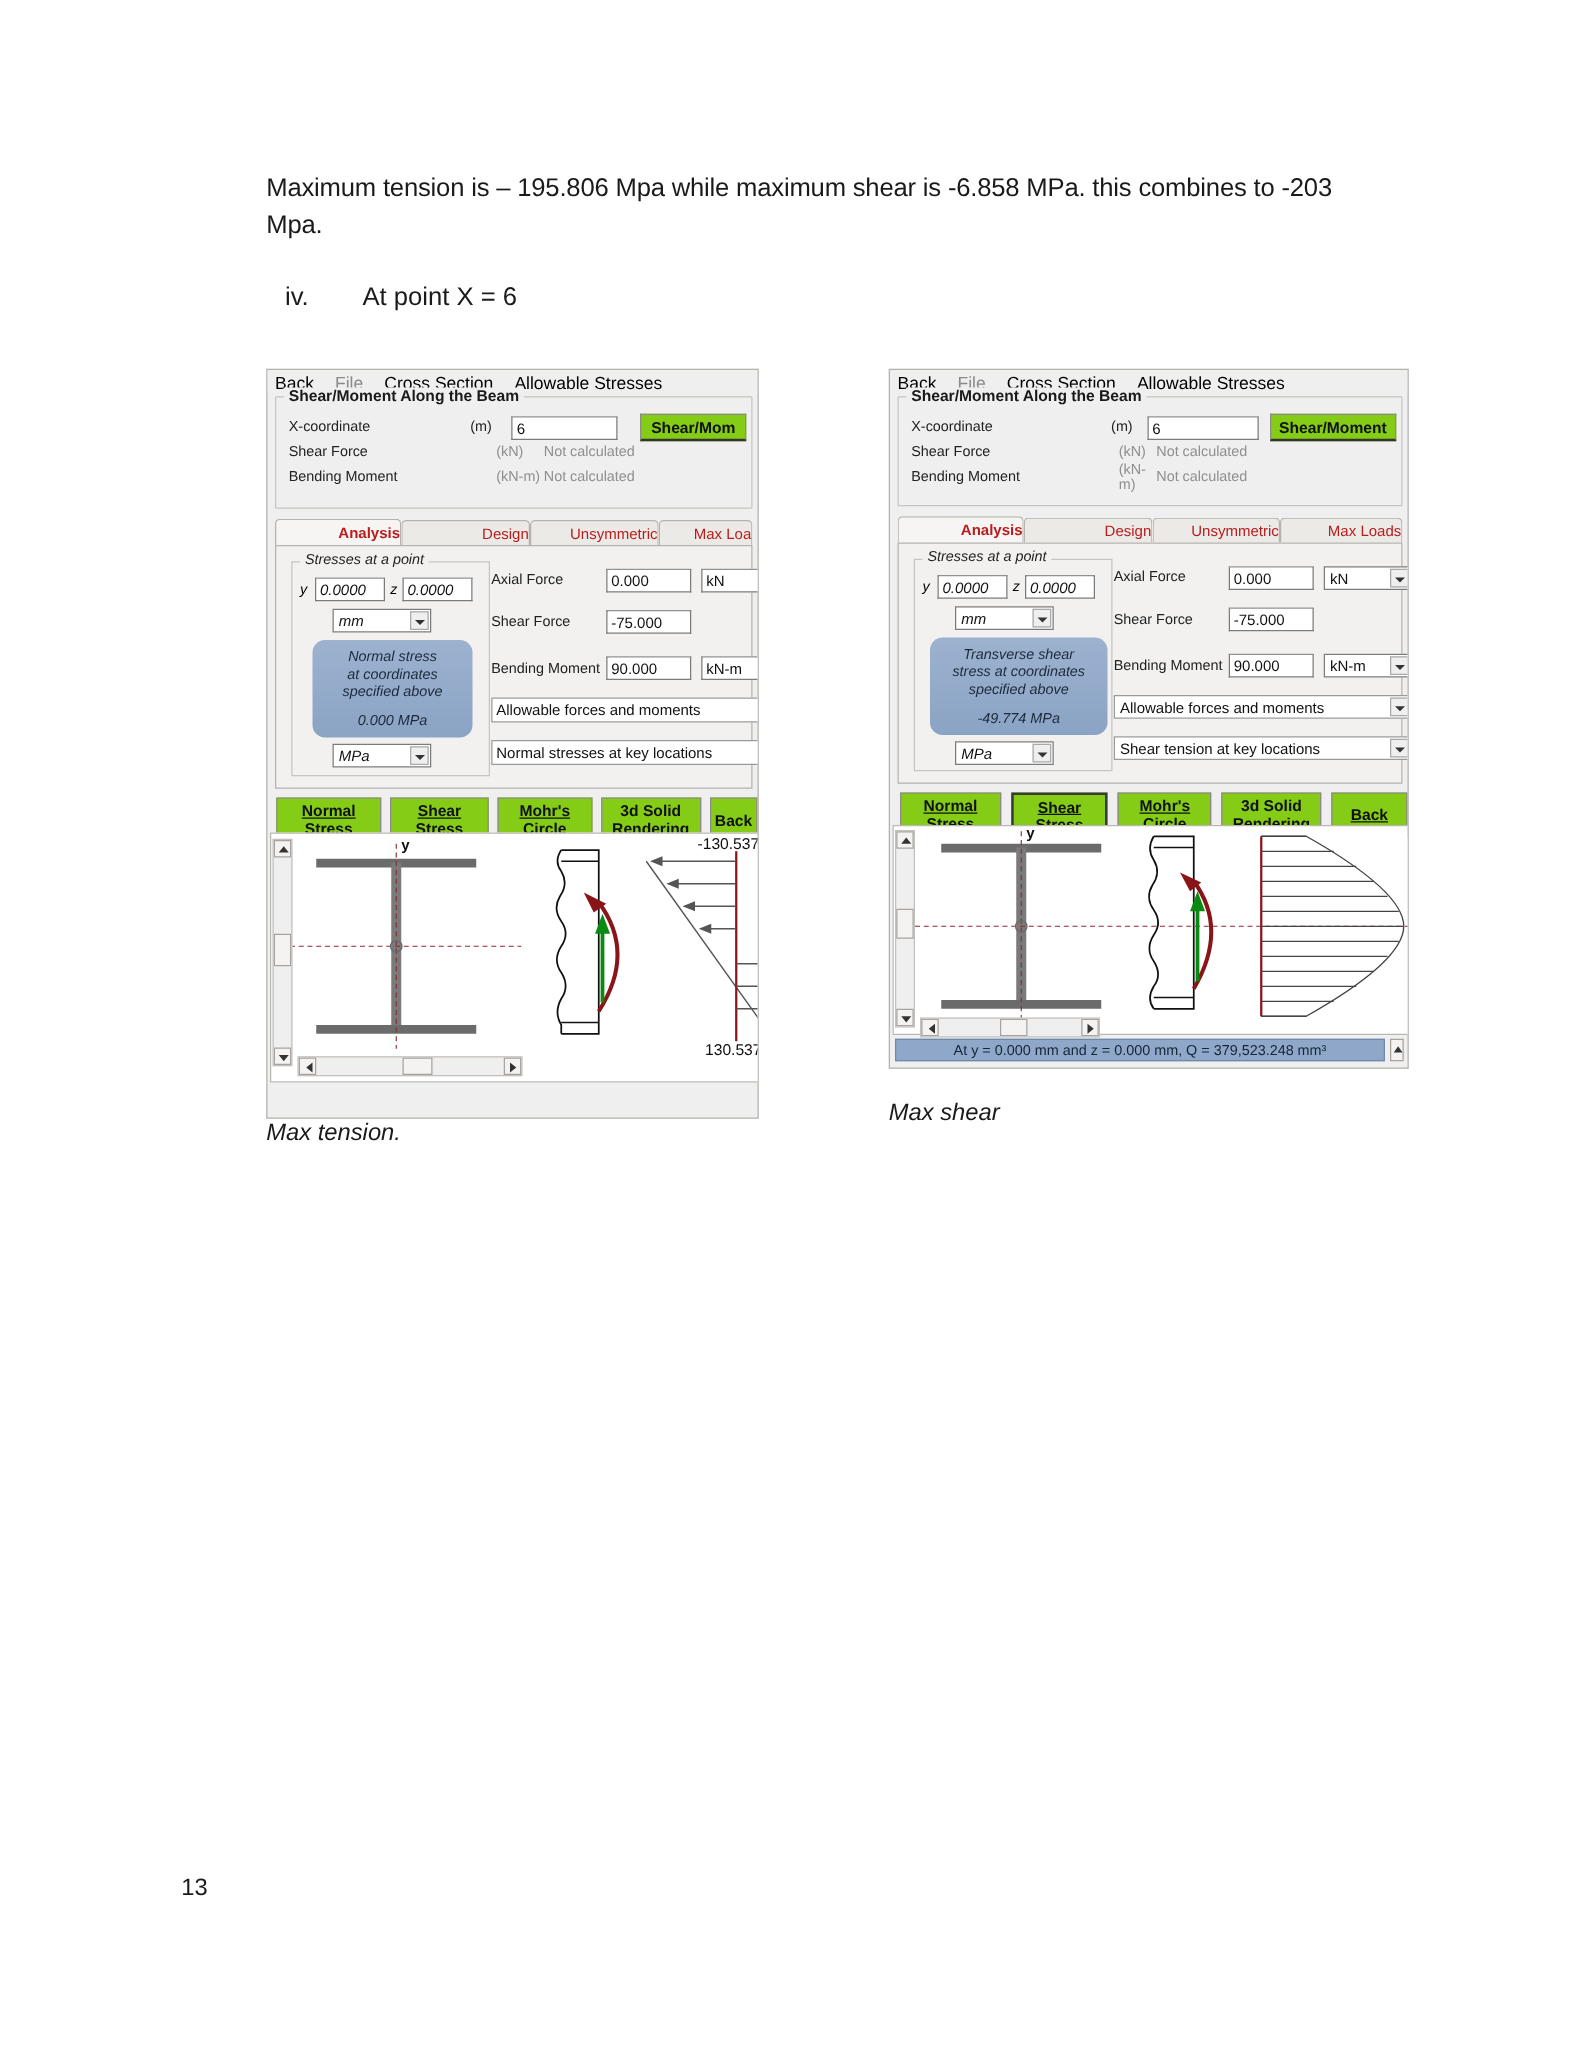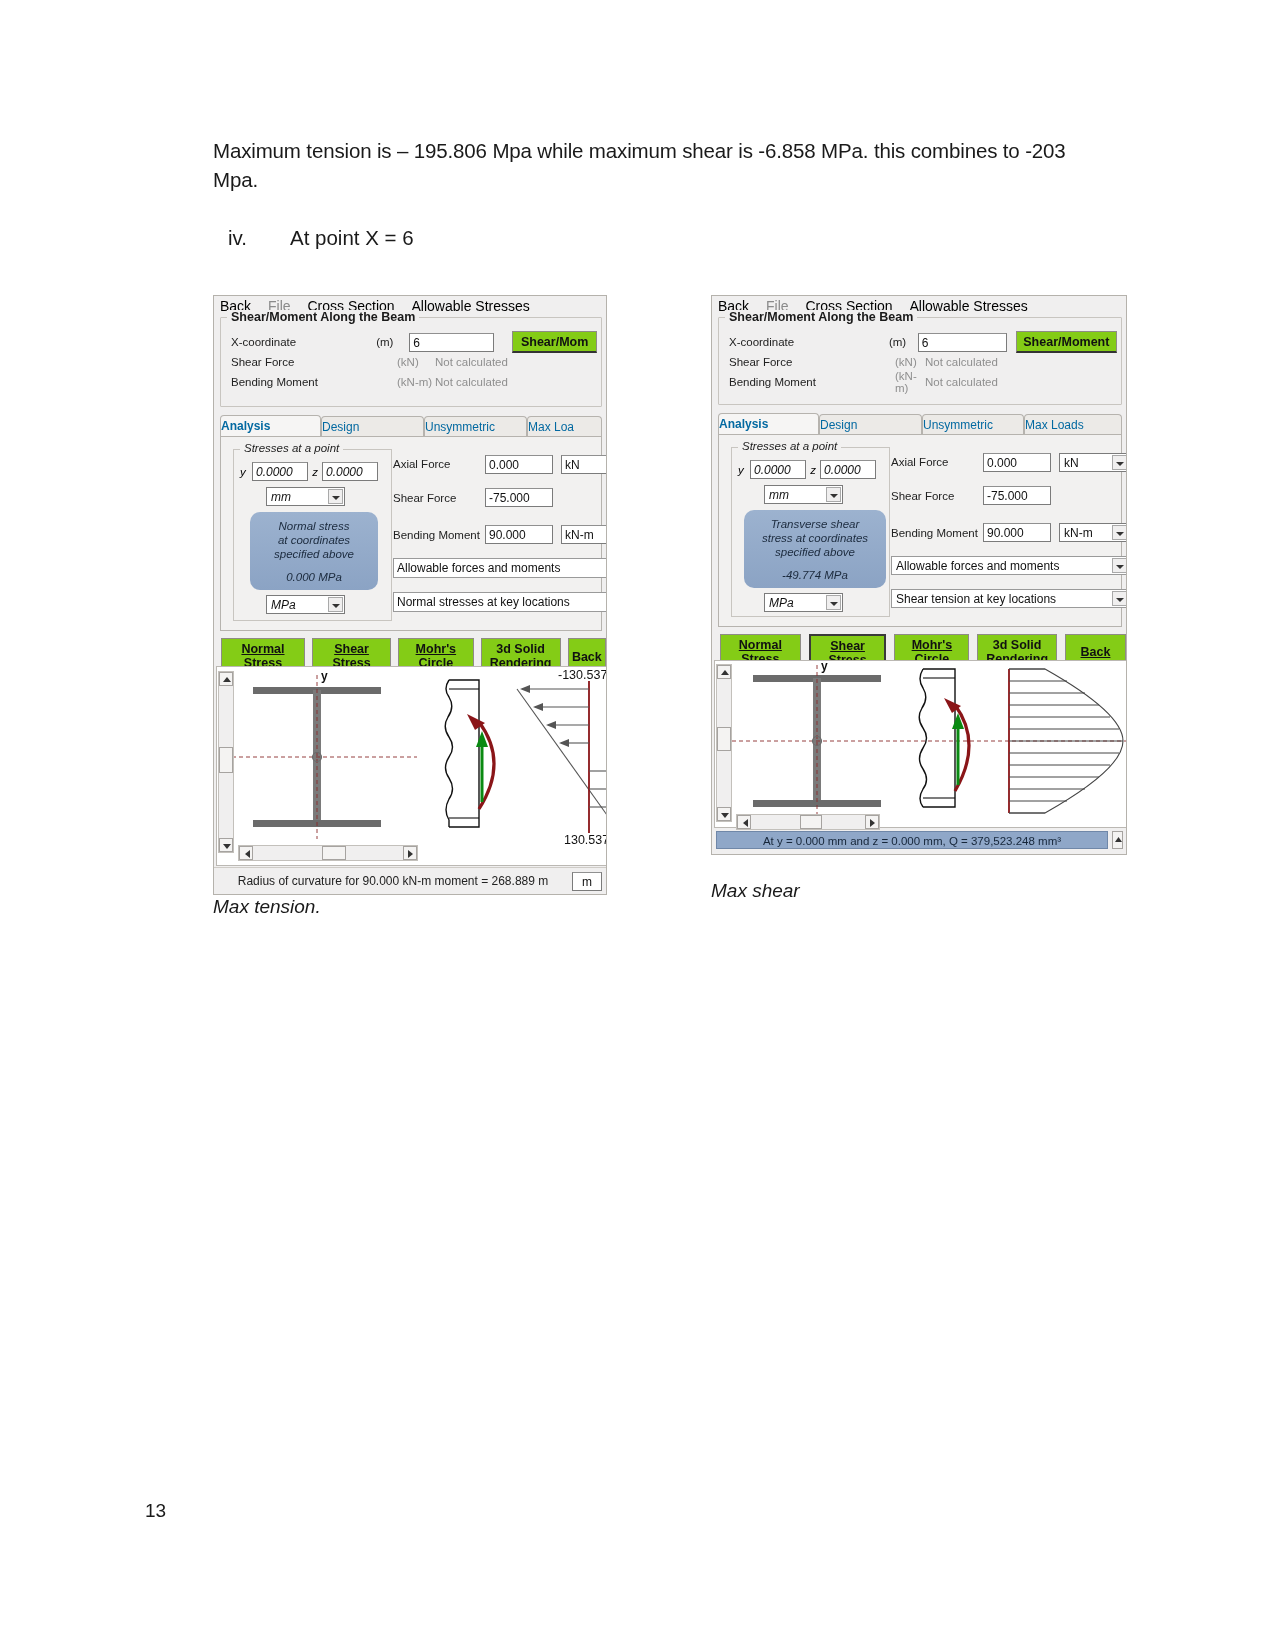--- a/index.html
+++ b/index.html
@@ -141,26 +141,26 @@
     display: flex;
     margin: 8px 0 0 6px;
     align-items: flex-end;
     height: 21px;
   }
   .tab {
     border: 1px solid #b6b3ae;
     border-bottom: none;
     background: #eceae7;
     font-size: 12px;
-    text-align: left;
+    text-align: right;
     padding: 3px 0 2px 0;
     box-sizing: border-box;
     border-radius: 4px 4px 0 0;
     height: 20px;
-    color: #0369a1;
+    color: #b91c1c;
   }
   .tab.active {
     background: #f6f5f4;
     font-weight: bold;
     height: 21px;
   }
 
   .tabbody {
     border: 1px solid #b6b3ae;
     margin: 0 4px 0 6px;
@@ -478,24 +478,20 @@
         </svg>
     </div>
     <div class="sb-thumb" style="left:83px;top:0;width:24px;height:14px;"></div>
     <div class="sb-btn" style="right:0;top:0;width:14px;height:14px;">
       <svg width="14" height="14">
           <path d="M9 7 L4 3 L4 11 Z" fill="#333"></path>
         </svg>
     </div>
   </div>
 
-  <div class="statusbar" style="position:absolute;left:0;bottom:0;width:100%;height:26px;display:flex;align-items:center;">
-    <span style="flex:1;text-align:center;">Radius of curvature for 90.000 kN-m moment = 268.889 m</span>
-    <div class="tbox" style="width:30px;margin-right:4px;">m</div>
-  </div>
 </div>
 
 <div class="app" id="app-right">
 
   <div class="menubar">
     <span>Back</span>
     <span class="menu-dim">File</span>
     <span>Cross Section</span>
     <span>Allowable Stresses</span>
   </div>

